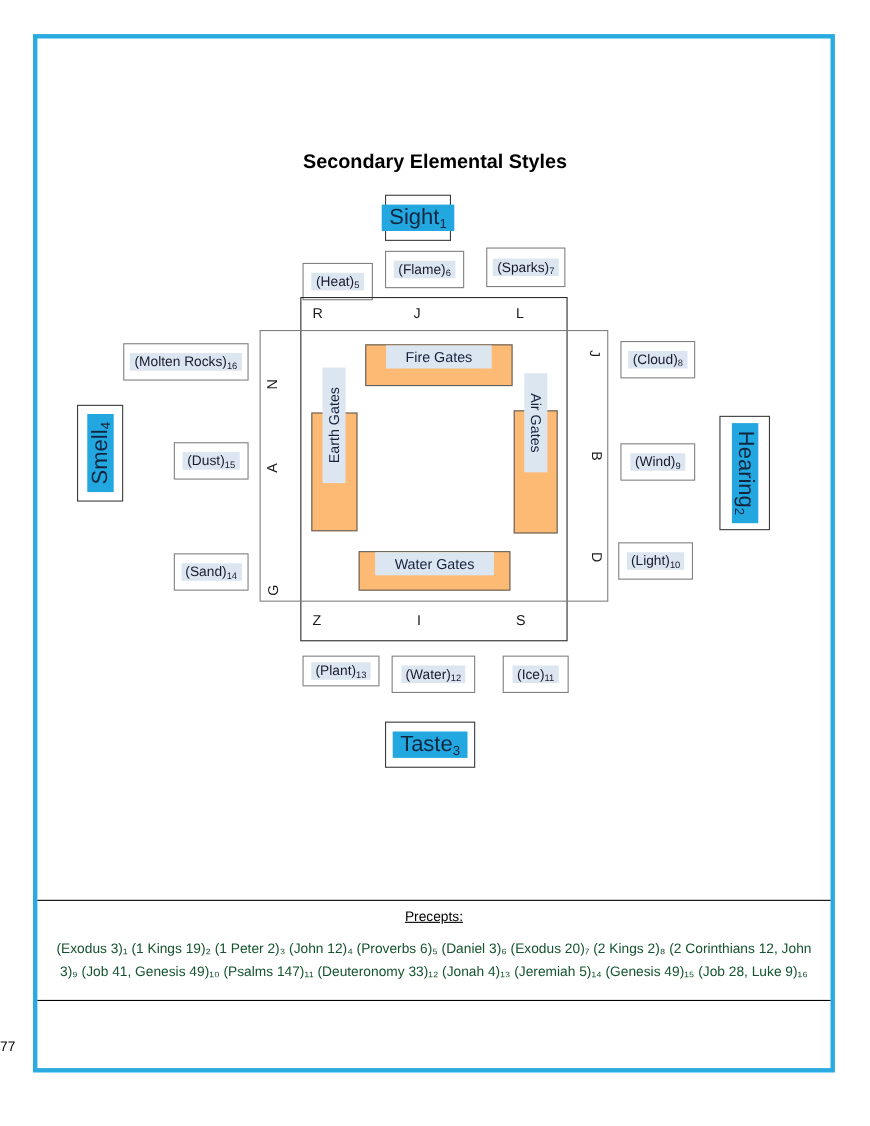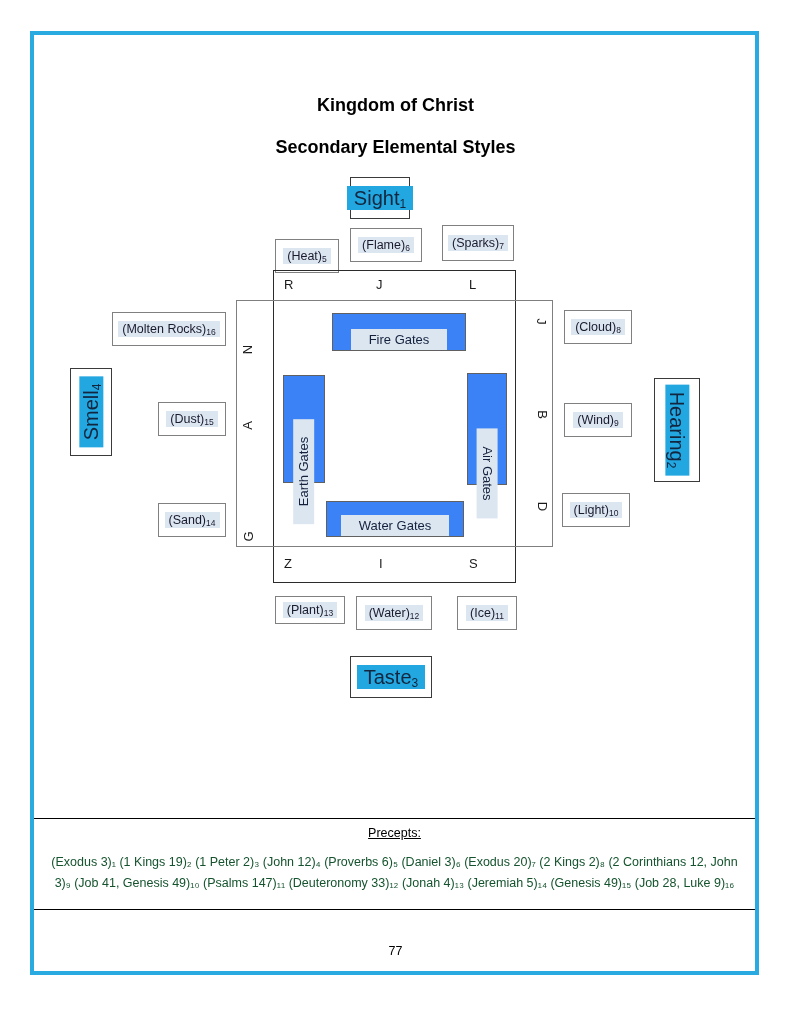--- a/index.html
+++ b/index.html
@@ -115,23 +115,23 @@
     line-height: 1;
   }
   .letter.rot-up   { transform: rotate(-90deg); }
   .letter.rot-down { transform: rotate(90deg); }
 
   
   .gate {
     position: absolute;
     box-sizing: border-box;
     border: 1.6px solid #606060;
-    background: #3b82f6;
+    background: #fdba74;
     display: flex;
-    align-items: flex-end;
+    align-items: flex-start;
     justify-content: center;
   }
   .gate .txt {
     background: #DCE6F1;
     color: #14213d;
     font-size: 13px;
     font-weight: normal;
     padding: 3px 18px;
     white-space: nowrap;
   }
@@ -162,33 +162,32 @@
     line-height: 1.65;
     color: #14532d;
     text-align: center;
     padding: 0 6px;
   }
   .page-number {
     position: absolute;
     left: 0;
     width: 791px;
     top: 944px;
-    text-align: center;
+    text-align: left;
     font-size: 12.5px;
     color: #000;
   }
 </style>
 </head>
 <body>
 
 <div id="page">
 
   <div class="page-frame"></div>
 
-  <div class="title" id="title-main">Kingdom of Christ</div>
   <div class="title" id="title-sub">Secondary Elemental Styles</div>
 
   <div class="sense" style="left:350px; top:177px; width:60px; height:42px;">
     <span class="txt"><span>Sight</span><sub>1</sub></span>
   </div>
 
   <div class="lbox" style="left:275px; top:228px; width:64px; height:34px;margin-top:11px;">
     <span class="txt"><span>(Heat)</span><sub>5</sub></span>
   </div>
   <div class="lbox" style="left:350px; top:228px; width:72px; height:34px;">

